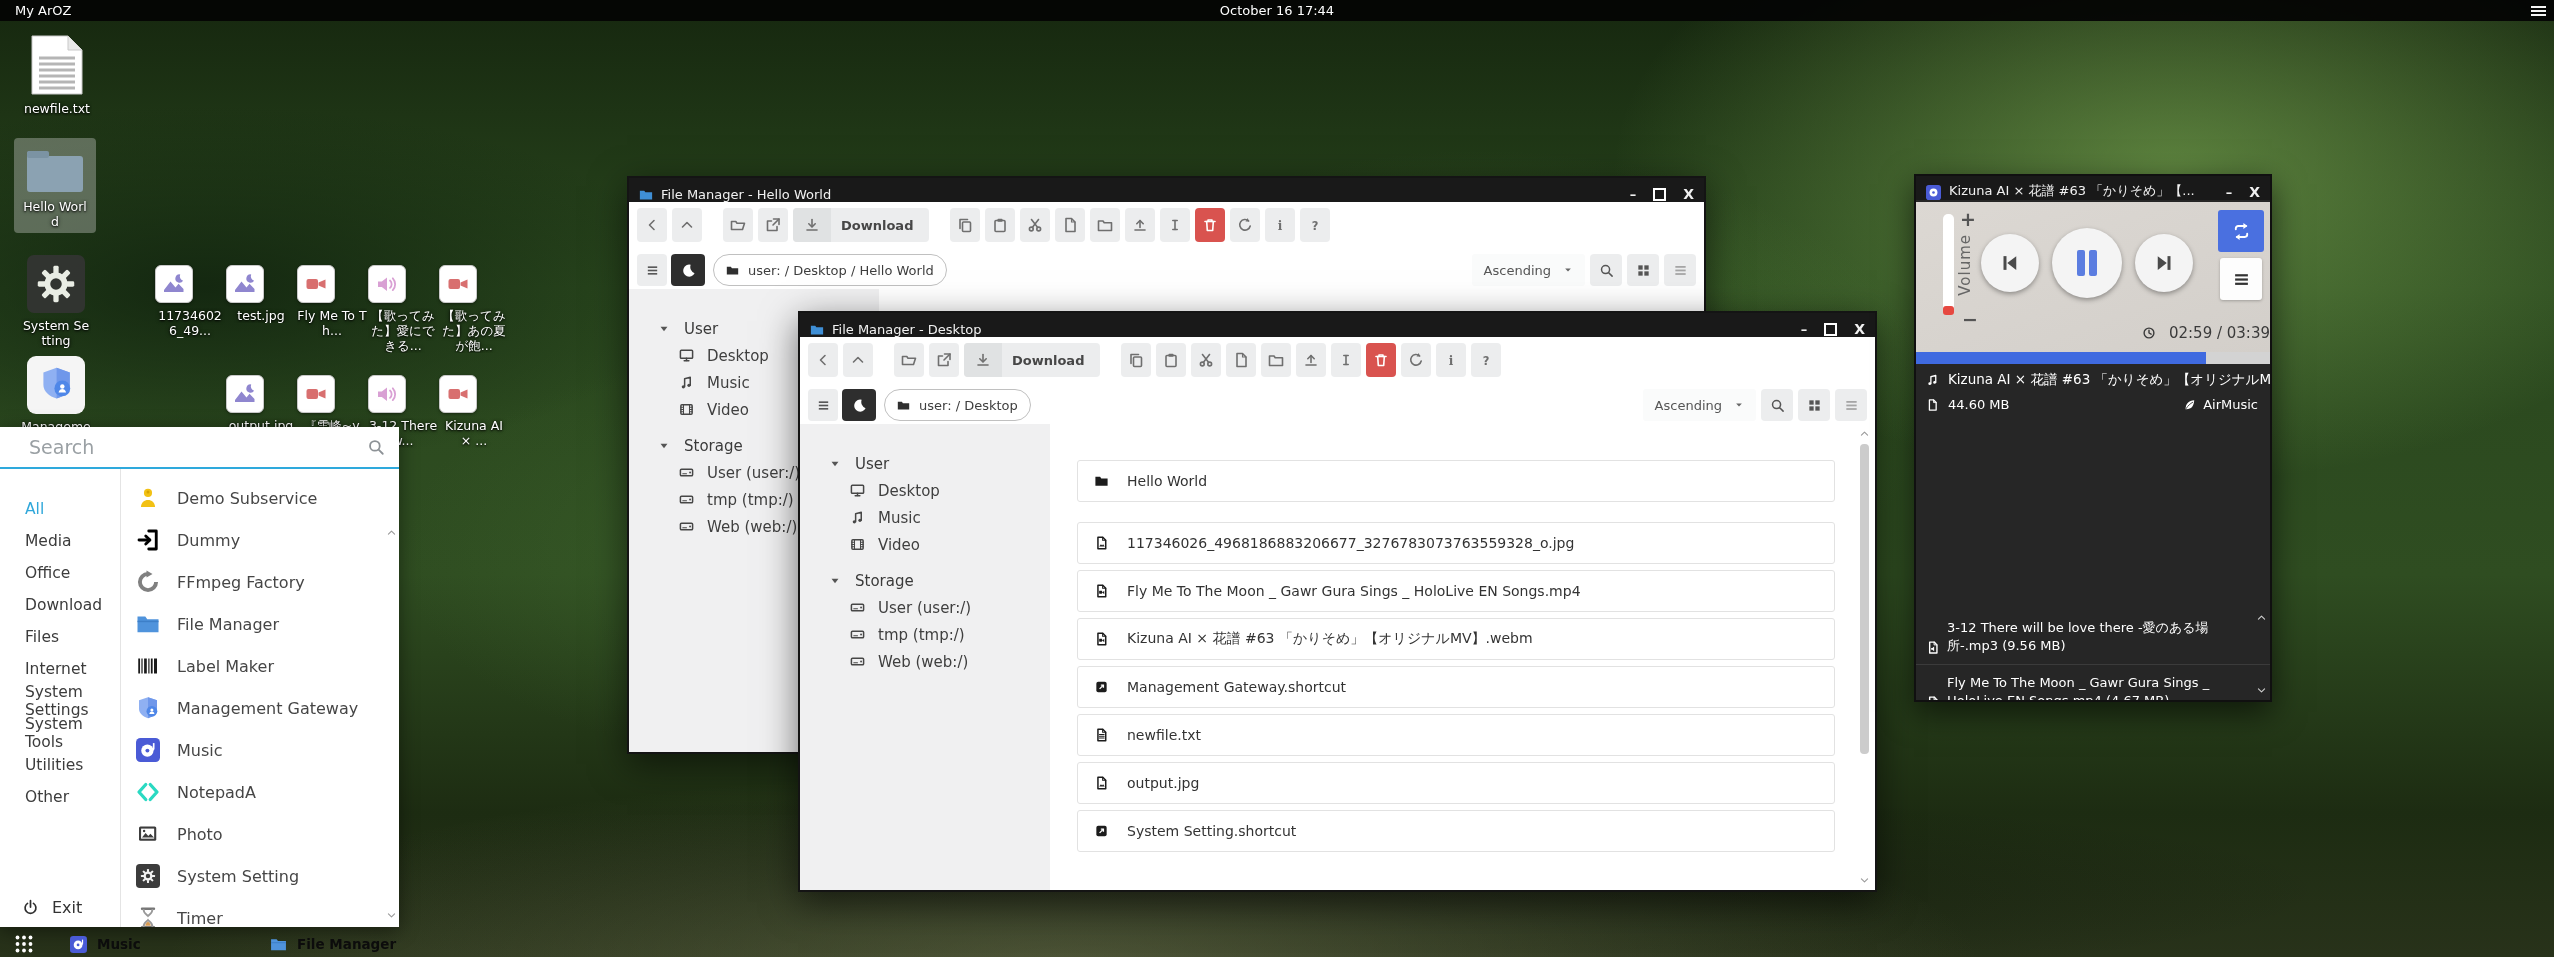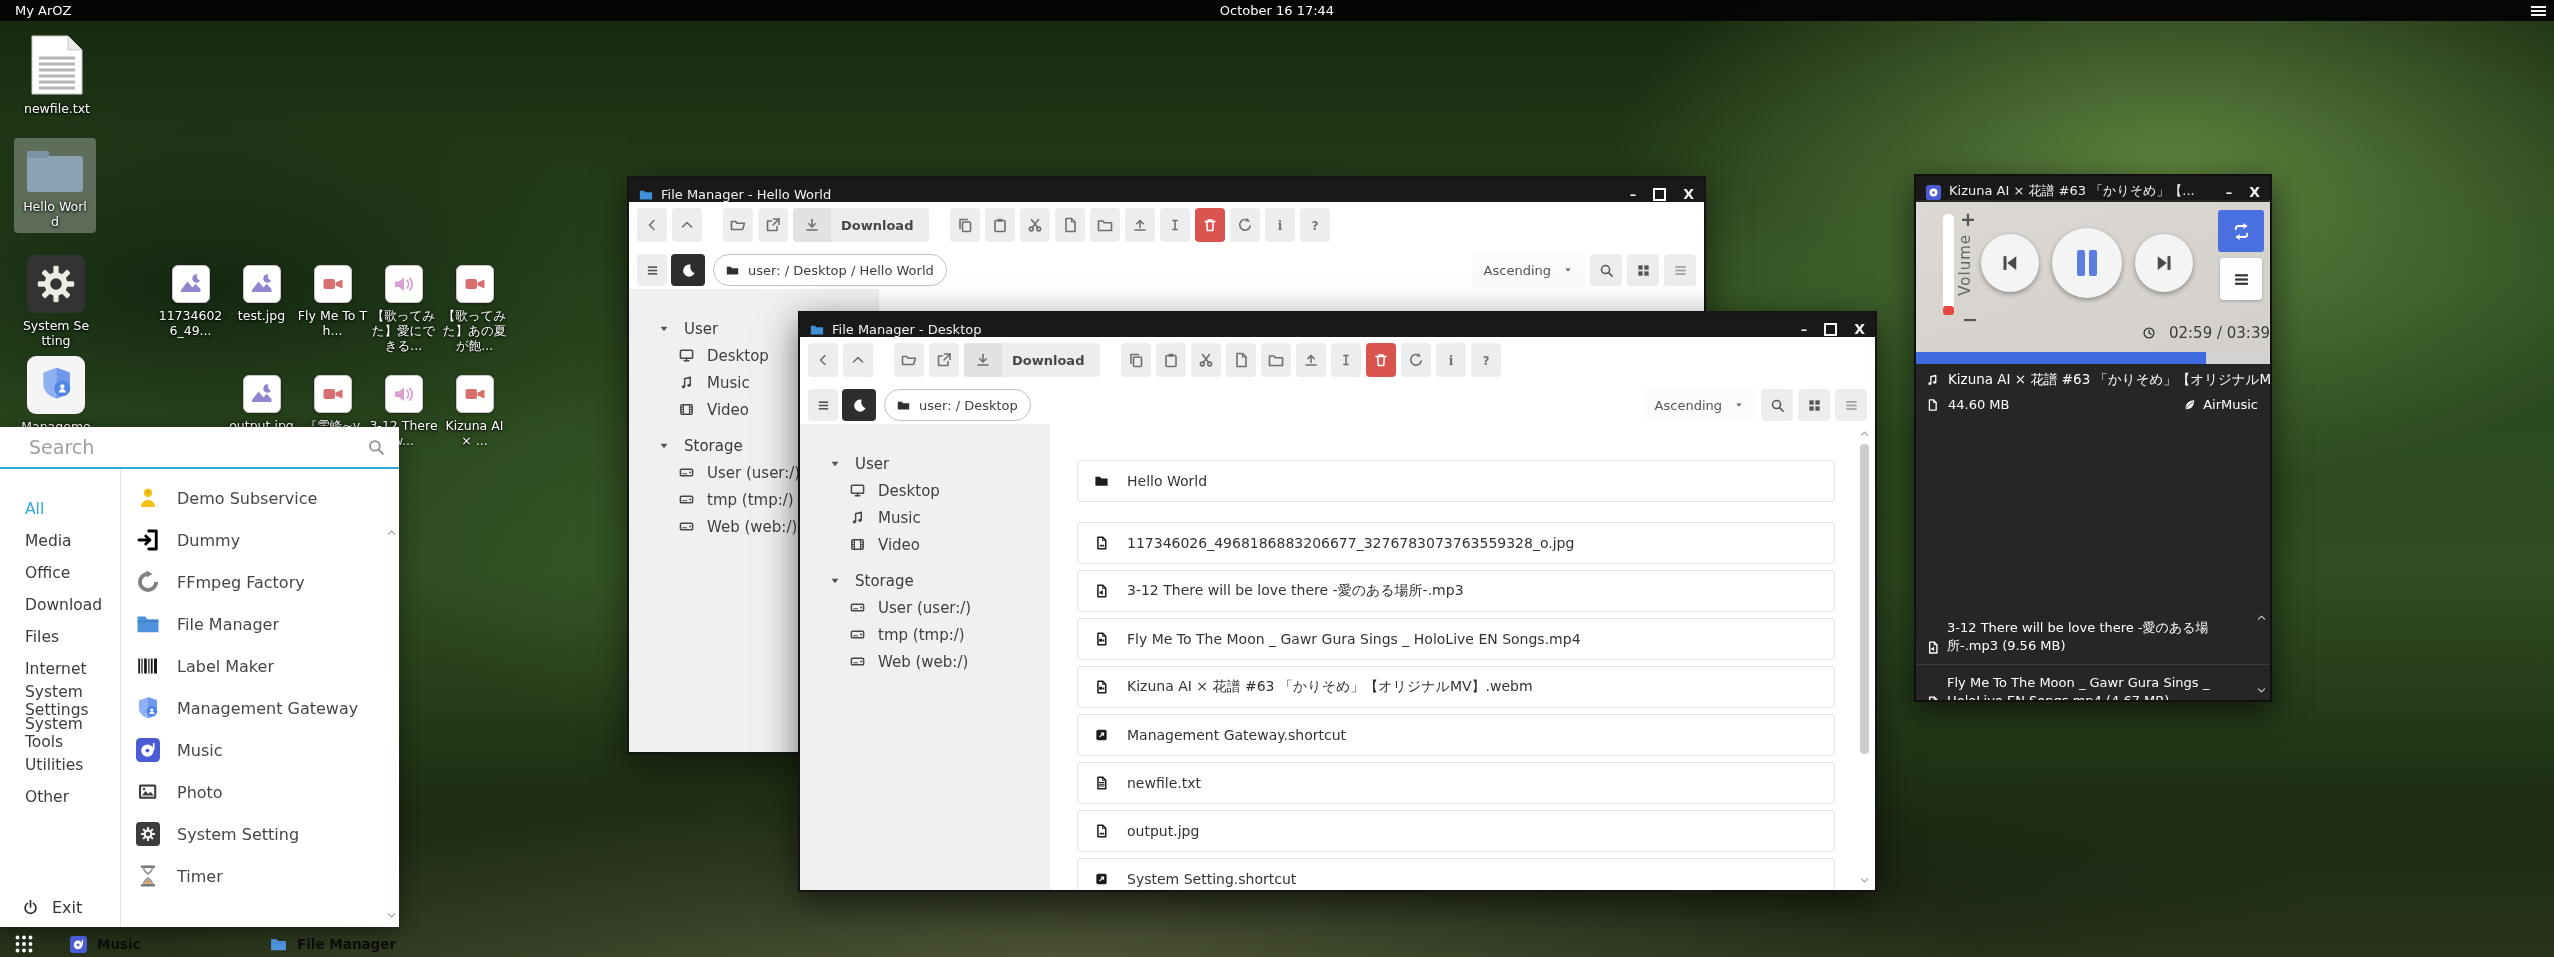--- a/index.html
+++ b/index.html
@@ -30,21 +30,21 @@
 
   
   .dicon{position:absolute;display:flex;flex-direction:column;align-items:center;z-index:10}
   .dlabel{margin-top:5px;color:#fff;font-size:12.5px;line-height:15px;text-align:center;
     text-shadow:0 1px 2px rgba(0,0,0,.95),0 0 4px rgba(0,0,0,.8);word-break:break-all;width:70px;
     max-height:47px;overflow:hidden}
   .dsel{background:rgba(175,180,173,.45);border-radius:4px;padding:8px 6px 4px 6px}
   .gtile{width:36px;height:36px;background:#fff;border:1px solid #c9c9c9;border-radius:6px;
     display:flex;align-items:center;justify-content:center;box-shadow:0 1px 3px rgba(0,0,0,.4)}
   .grid-row{position:absolute;display:flex;z-index:10}
-  .gcell{width:71px;display:flex;flex-direction:column;align-items:center}
+  .gcell{width:71px;display:flex;flex-direction:column;}
 
   
   .win{position:absolute;background:#fff;border:2px solid #141414;overflow:hidden;
     box-shadow:0 10px 34px rgba(0,0,0,.55)}
   .titlebar{height:24px;background:#191919;display:flex;align-items:flex-end;padding:0 10px;color:#f1f1f1}
   .t-title{font-size:13px;margin-left:8px;flex:1;white-space:nowrap;overflow:hidden}
   .t-ctl{display:flex;align-items:center;gap:17px;font-weight:bold;font-size:13px}
   .maxbox{width:9px;height:9px;border:2px solid #fff;display:inline-block}
   .t-close{font-size:14px}
 
@@ -891,30 +891,20 @@
                 <path d="M5.6 11.8l1.8-2.5 1.2 1.4 1.1-1.4 1.7 2.5z" class="fl"></path>
               </svg>
             </span>
             <span class="file-name">117346026_4968186883206677_3276783073763559328_o.jpg</span>
           </div>
           <div class="file-card">
             <span>
               <svg viewBox="0 0 16 16">
                 <path d="M4.2 1.8h5.2L12.5 5v9.2H4.2z" class="st"></path>
                 <path d="M9.2 1.8V5h3.3" class="st2"></path>
-                <path d="M5.9 8.5v2.2h1.4l2 1.7V6.8l-2 1.7z" class="fl"></path>
-              </svg>
-            </span>
-            <span class="file-name">3-12 There will be love there -愛のある場所-.mp3</span>
-          </div>
-          <div class="file-card">
-            <span>
-              <svg viewBox="0 0 16 16">
-                <path d="M4.2 1.8h5.2L12.5 5v9.2H4.2z" class="st"></path>
-                <path d="M9.2 1.8V5h3.3" class="st2"></path>
                 <rect x="5.5" y="7.6" width="3.1" height="3.4" rx=".5" class="fl"></rect>
                 <path d="M8.6 9.3l2.3-1.4v3.2l-2.3-1.4z" class="fl"></path>
               </svg>
             </span>
             <span class="file-name">Fly Me To The Moon _ Gawr Gura Sings _ HoloLive EN Songs.mp4</span>
           </div>
           <div class="file-card">
             <span>
               <svg viewBox="0 0 16 16">
                 <path d="M4.2 1.8h5.2L12.5 5v9.2H4.2z" class="st"></path>
@@ -1073,20 +1063,29 @@
             <span class="ai">
               <svg viewBox="0 0 16 16">
                 <rect width="16" height="16" rx="3" fill="#4a5bd6"></rect>
                 <circle cx="7.6" cy="8.4" r="4.1" fill="#fff"></circle>
                 <circle cx="7.6" cy="8.4" r="1.3" fill="#4a5bd6"></circle>
                 <path d="M11.8 3.4v4" stroke="#fff" stroke-width="1.1"></path>
                 <circle cx="11.2" cy="7.5" r=".9" fill="#fff"></circle>
               </svg>
             </span>
             <span class="al">Music</span>
+          </div>
+          <div class="sm-app">
+            <span class="ai">
+              <svg viewBox="0 0 16 16">
+                <path d="M6.5 3L2 8l4.5 5" fill="none" stroke="#2ad9c2" stroke-width="2.2" stroke-linecap="round" stroke-linejoin="round"></path>
+                <path d="M9.5 3L14 8l-4.5 5" fill="none" stroke="#2ad9c2" stroke-width="2.2" stroke-linecap="round" stroke-linejoin="round"></path>
+              </svg>
+            </span>
+            <span class="al">NotepadA</span>
           </div>
           <div class="sm-app">
             <span class="ai">
               <svg viewBox="0 0 16 16">
                 <rect x="2" y="3" width="11.5" height="9.5" rx="1" fill="#3c3c3c"></rect>
                 <rect x="3.4" y="4.4" width="8.7" height="6.7" fill="#fff"></rect>
                 <path d="M4 10.4l2.4-3 1.8 2 1.4-1.6 2.4 2.6z" fill="#3c3c3c"></path>
                 <circle cx="5.4" cy="6" r=".8" fill="#3c3c3c"></circle>
               </svg>
             </span>

